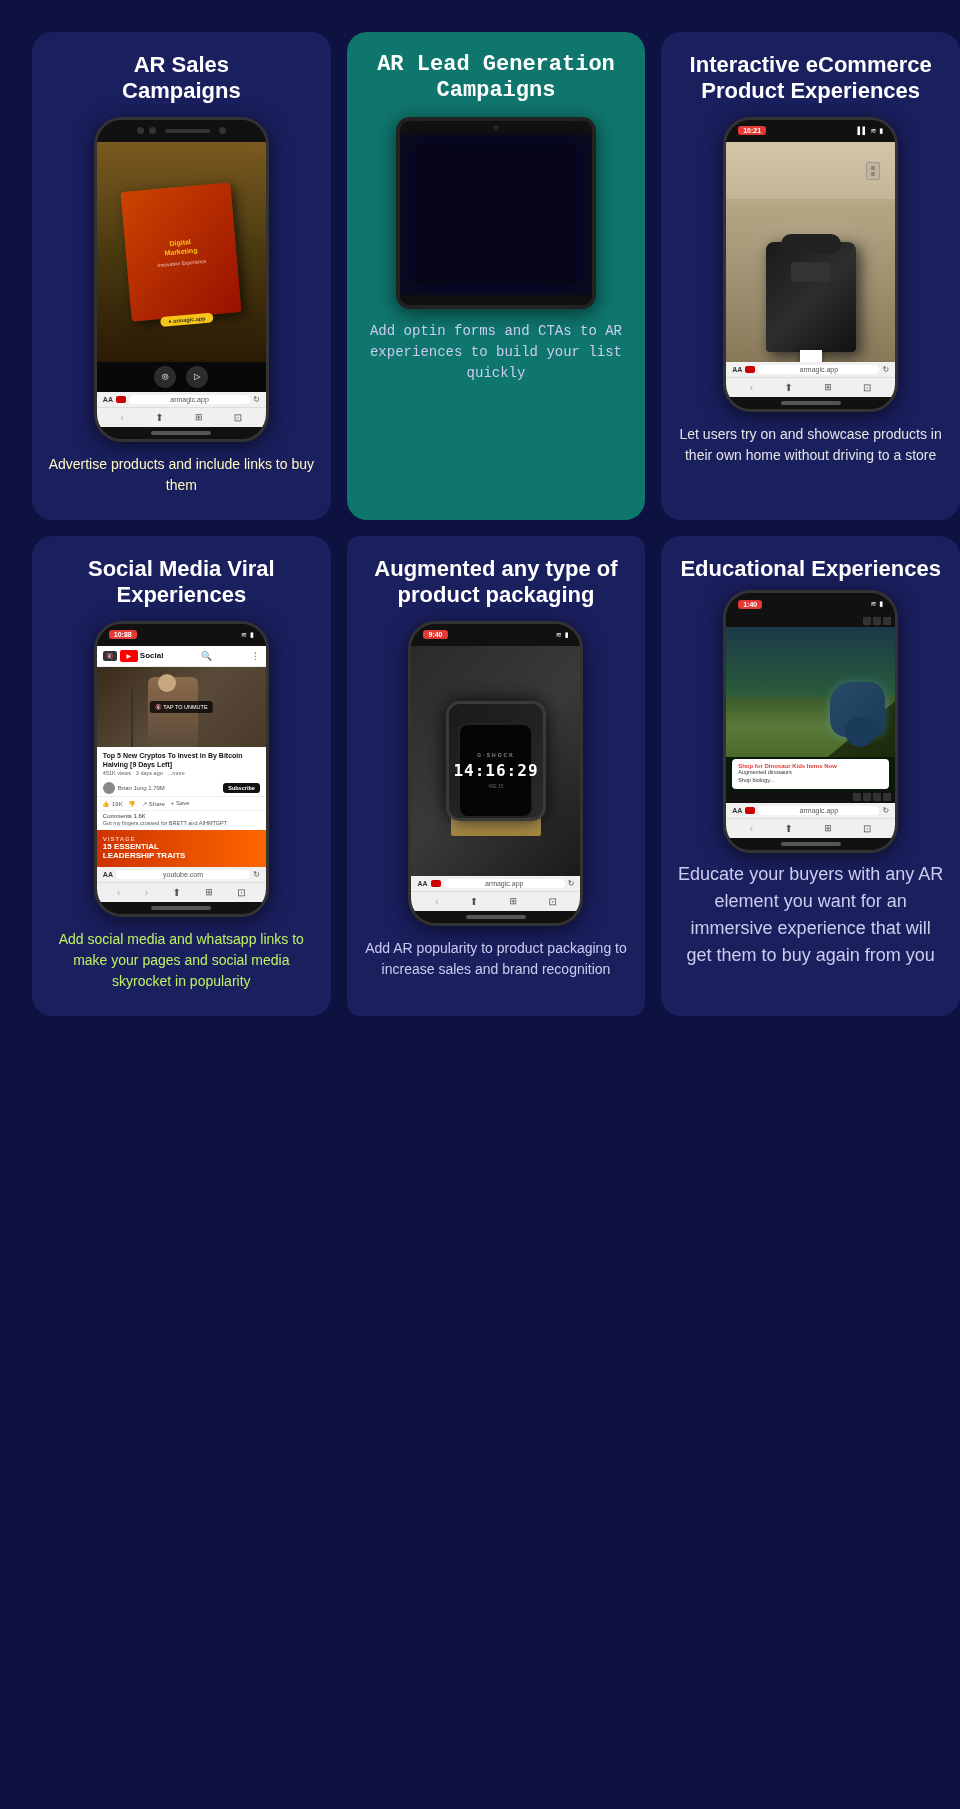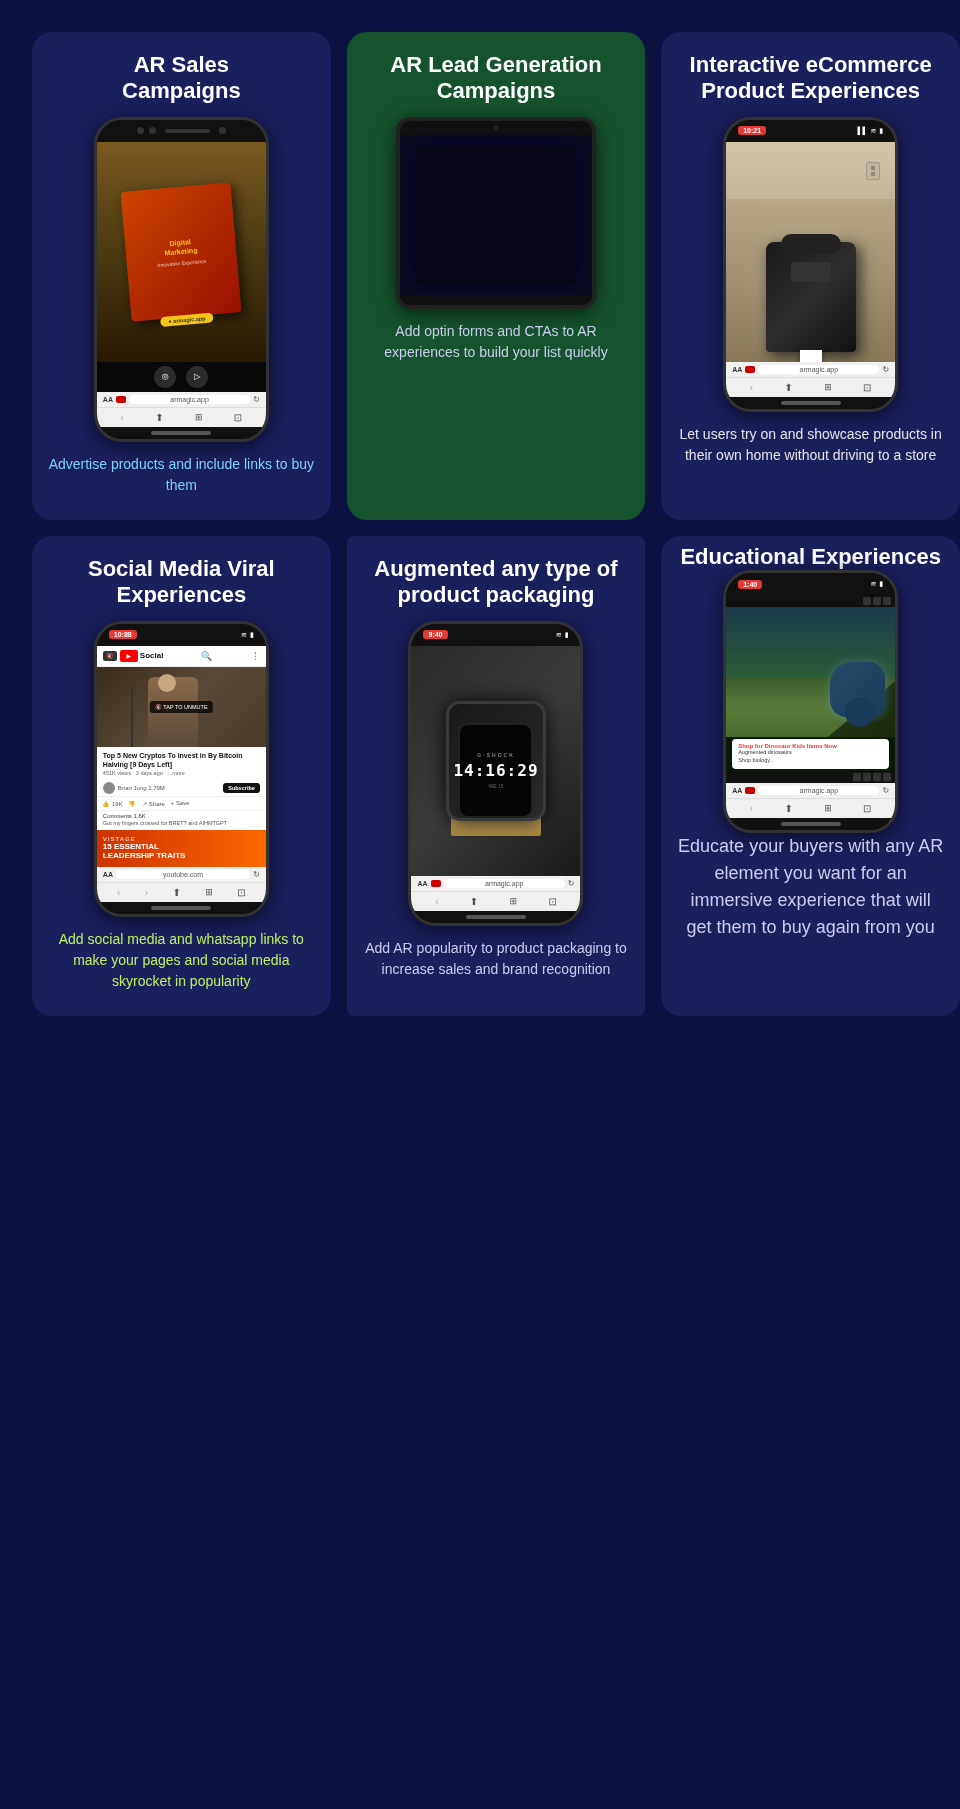--- a/index.html
+++ b/index.html
@@ -54,24 +54,24 @@
         <div style="background:#f0f0f0; display:flex; justify-content:space-around; padding:4px 8px; border-top:1px solid #ddd;">
           <div style="font-size:10px; color:#aaa;">‹</div>
           <div style="font-size:10px; color:#555;">⬆</div>
           <div style="font-size:9px; color:#555;">⊞</div>
           <div style="font-size:10px; color:#555;">⊡</div>
         </div>
         <div style="background:#111; padding:4px 0; display:flex; justify-content:center;">
           <div style="width:60px; height:4px; background:#555; border-radius:3px;"></div>
         </div>
       </div>
-      <div style="font-size:14px; text-align:center; color:#7dd3fc; line-height:1.5;">Advertise products and include links to buy them</div>
-    </div>
-
-    <div style="background:#14532d; border-radius:20px; padding:20px 16px 24px; display:flex; flex-direction:column; align-items:center; gap:12px;">
+      <div style="font-size:14px; text-align:center; color:#fef9c3; line-height:1.5;">Advertise products and include links to buy them</div>
+    </div>
+
+    <div style="background:#0f766e; border-radius:20px; padding:20px 16px 24px; display:flex; flex-direction:column; align-items:center; gap:12px;font-family:Liberation Mono, monospace;">
       <div style="font-size:22px; font-weight:900; text-align:center; line-height:1.2; color:#ffffff;">AR Lead Generation Campaigns</div>
 
       <div style="width:200px; background:#111; border-radius:14px; border:4px solid #222; overflow:hidden; box-shadow:0 4px 20px rgba(0,0,0,0.6);">
         <div style="background:#111; height:14px; display:flex; align-items:center; justify-content:center;">
           <div style="width:6px; height:6px; background:#222; border-radius:50%;"></div>
         </div>
         <div style="background:#0a0a1e; min-height:160px; position:relative; display:flex; align-items:center; justify-content:center;">
           <div style="width:160px; height:140px; background:#060618; border-radius:4px; box-shadow:0 0 20px rgba(0,0,50,0.8);"></div>
         </div>
         <div style="background:#111; height:10px;"></div>
@@ -210,21 +210,21 @@
           <div style="font-size:9px; color:#555;">⊞</div>
           <div style="font-size:10px; color:#555;">⊡</div>
         </div>
         <div style="background:#111; padding:4px 0; display:flex; justify-content:center;">
           <div style="width:60px; height:4px; background:#555; border-radius:3px;"></div>
         </div>
       </div>
       <div style="font-size:14px; text-align:center; color:#bef264; line-height:1.5;">Add social media and whatsapp links to make your pages and social media skyrocket in popularity</div>
     </div>
 
-    <div style="background:#1a1f5e; border-radius:7px; padding:20px 16px 24px; display:flex; flex-direction:column; align-items:center; gap:12px;">
+    <div style="background:#1a1f5e; border-radius:13px; padding:20px 16px 24px; display:flex; flex-direction:column; align-items:center; gap:12px;">
       <div style="font-size:22px; font-weight:900; text-align:center; line-height:1.2; color:#ffffff;">Augmented any type of product packaging</div>
 
       <div style="width:175px; background:#111; border-radius:28px; border:3px solid #333; overflow:hidden; box-shadow:0 4px 20px rgba(0,0,0,0.6);">
         <div style="background:#111; height:22px; display:flex; align-items:center; justify-content:space-between; padding:0 12px;">
           <div style="background:#e53935; padding:1px 5px; border-radius:3px; font-size:7px; font-weight:bold; color:white;">9:40</div>
           <div style="display:flex; gap:3px; align-items:center;">
             <div style="font-size:7px; color:white;">≋</div>
             <div style="font-size:7px; color:white;">▮</div>
           </div>
         </div>
@@ -259,21 +259,21 @@
           <div style="font-size:9px; color:#555;">⊞</div>
           <div style="font-size:10px; color:#555;">⊡</div>
         </div>
         <div style="background:#111; padding:4px 0; display:flex; justify-content:center;">
           <div style="width:60px; height:4px; background:#555; border-radius:3px;"></div>
         </div>
       </div>
       <div style="font-size:14px; text-align:center; color:#ccccee; line-height:1.5;">Add AR popularity to product packaging to increase sales and brand recognition</div>
     </div>
 
-    <div style="background:#1a1f5e; border-radius:20px; padding:8px 16px 24px; display:flex; flex-direction:column; align-items:center; gap:0;">
+    <div style="background:#1a1f5e; border-radius:20px; padding:20px 16px 24px; display:flex; flex-direction:column; align-items:center; gap:8px;">
       <div style="font-size:22px; font-weight:900; text-align:center; line-height:1.2; color:#ffffff;">Educational Experiences</div>
 
       <div style="width:175px; background:#111; border-radius:28px; border:3px solid #333; overflow:hidden; box-shadow:0 4px 20px rgba(0,0,0,0.6);">
         <div style="background:#111; height:22px; display:flex; align-items:center; justify-content:space-between; padding:0 12px;">
           <div style="background:#e53935; padding:1px 5px; border-radius:3px; font-size:7px; font-weight:bold; color:white;">1:40</div>
           <div style="display:flex; gap:3px; align-items:center;">
             <div style="font-size:7px; color:white;">≋</div>
             <div style="font-size:7px; color:white;">▮</div>
           </div>
         </div>

